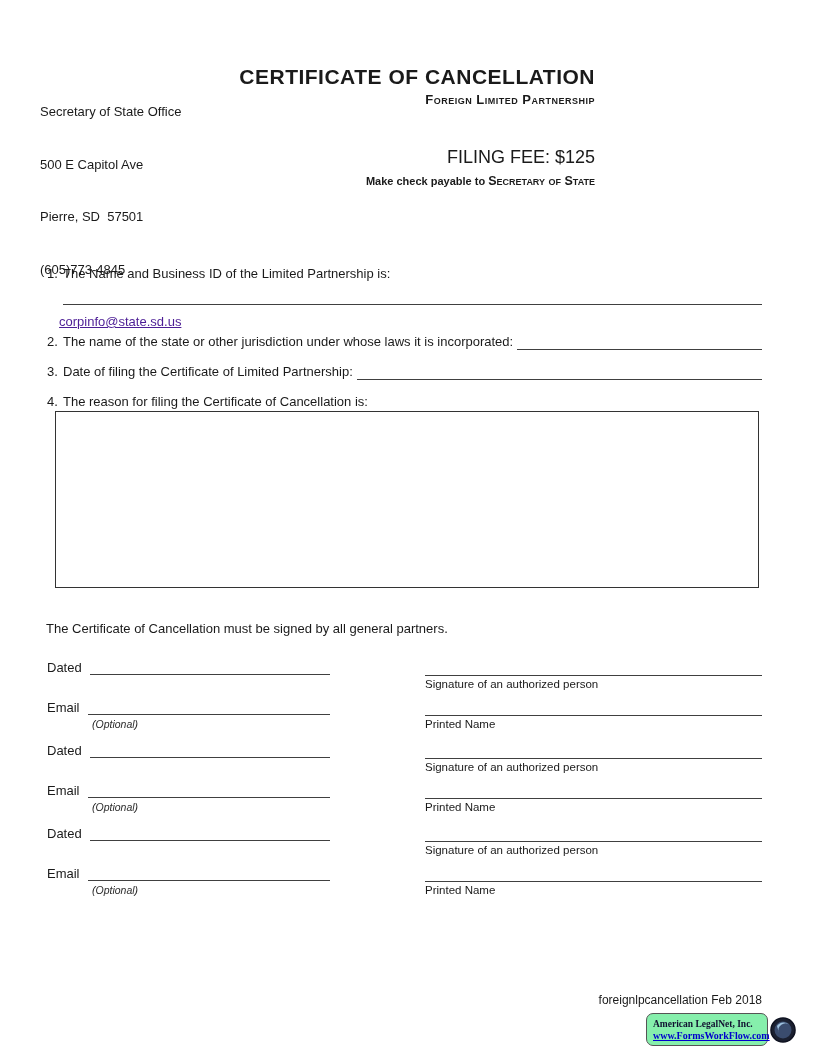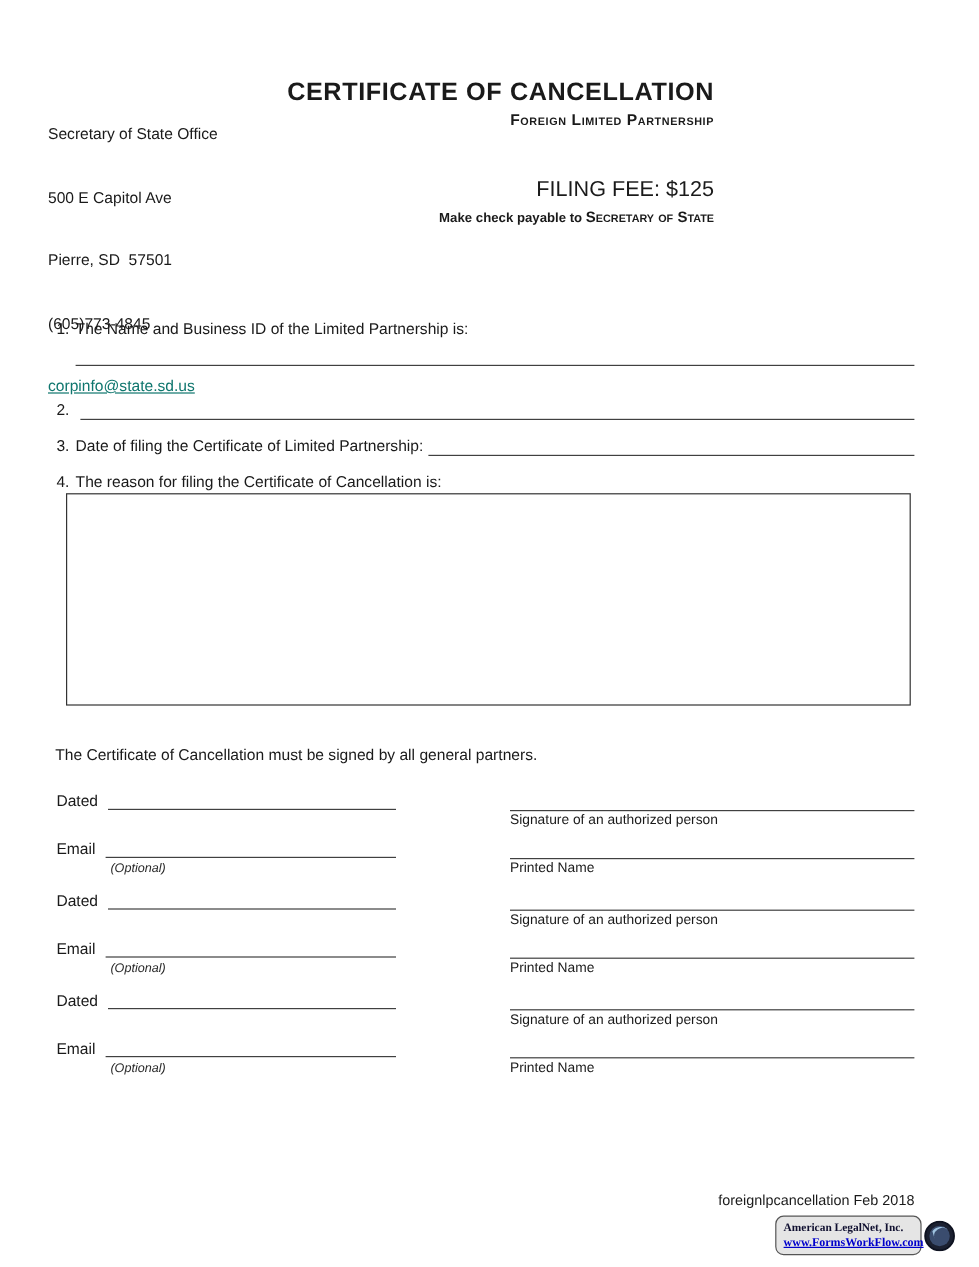--- a/index.html
+++ b/index.html
@@ -11,21 +11,21 @@
     font-family:"Liberation Sans", sans-serif;
     color:#1a1a1a;
     overflow:hidden;
   }
   
   .address {
     position:absolute; left:40px; top:68px;
     font-size:13px; line-height:17.5px;
     white-space:pre-wrap;
   }
-  .address .email { text-decoration:underline; color:#0f766e; cursor:pointer; }
+  .address .email { text-decoration:underline; color:#4c1d95; cursor:pointer;text-align:right; }
   .title-block {
     position:absolute; left:185px; top:64px; width:410px;
     text-align:right;
   }
   .doc-title {
     font-size:21px; font-weight:bold; letter-spacing:0.5px; line-height:25px;
     margin:0;
   }
   .doc-subtitle {
     font-size:13px; font-weight:bold; font-variant:small-caps; letter-spacing:0.5px;
@@ -94,21 +94,21 @@
   .row-right .line { height:15px; border-bottom:1.5px solid #404040; }
   .row-right .cap { font-size:11.5px; line-height:14px; margin-top:1px; }
   
   .doc-id {
     position:absolute; right:54px; top:993px;
     font-size:12px; line-height:14px;
   }
   .badge {
     position:absolute; left:646px; top:1013px; width:122px; height:33px;
     border:1.2px solid #555; border-radius:7px;
-    background:#e5e5e5;
+    background:#86efac;
     display:flex; align-items:center;
     box-sizing:border-box;
     font-family:"Liberation Serif", serif;
   }
   .badge .txtcol { flex:1 1 auto; padding:2px 0 2px 6px; }
   .badge .company {
     font-size:9.5px; font-weight:bold; color:#101030; line-height:11px;
     white-space:nowrap;
   }
   .badge .url {
@@ -138,20 +138,21 @@
   </div>
 
   <div class="item" style="top:266px;">
     <span class="num">1.</span>
     <span class="txt">The Name and Business ID of the Limited Partnership is:</span>
   </div>
   <div class="rule-line" style="top:304px;"></div>
 
   <div class="item" style="top:334px;">
     <span class="num">2.</span>
+    <span class="txt">The name of the state or other jurisdiction under whose laws it is incorporated:</span>
     <span class="fill"></span>
   </div>
 
   <div class="item" style="top:364px;">
     <span class="num">3.</span>
     <span class="txt">Date of filing the Certificate of Limited Partnership:</span>
     <span class="fill"></span>
   </div>
 
   <div class="item" style="top:394px;">

